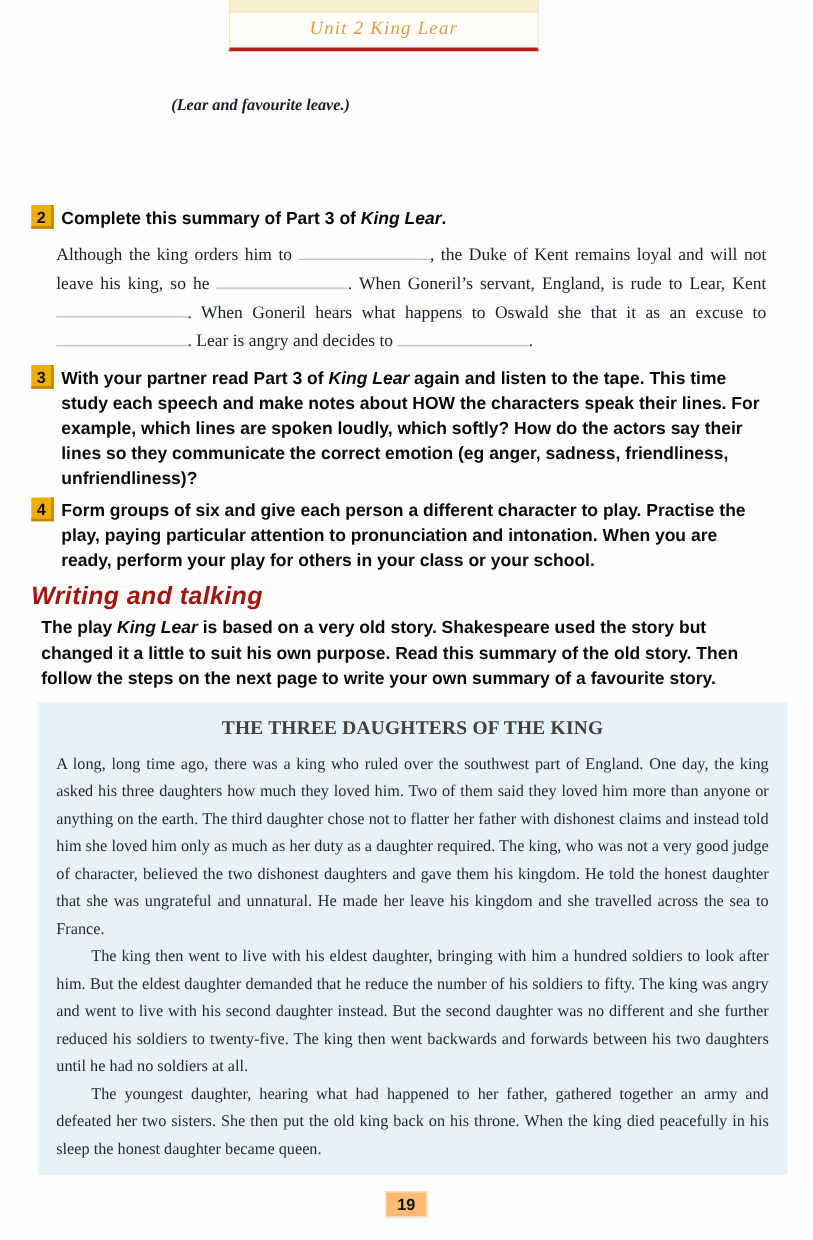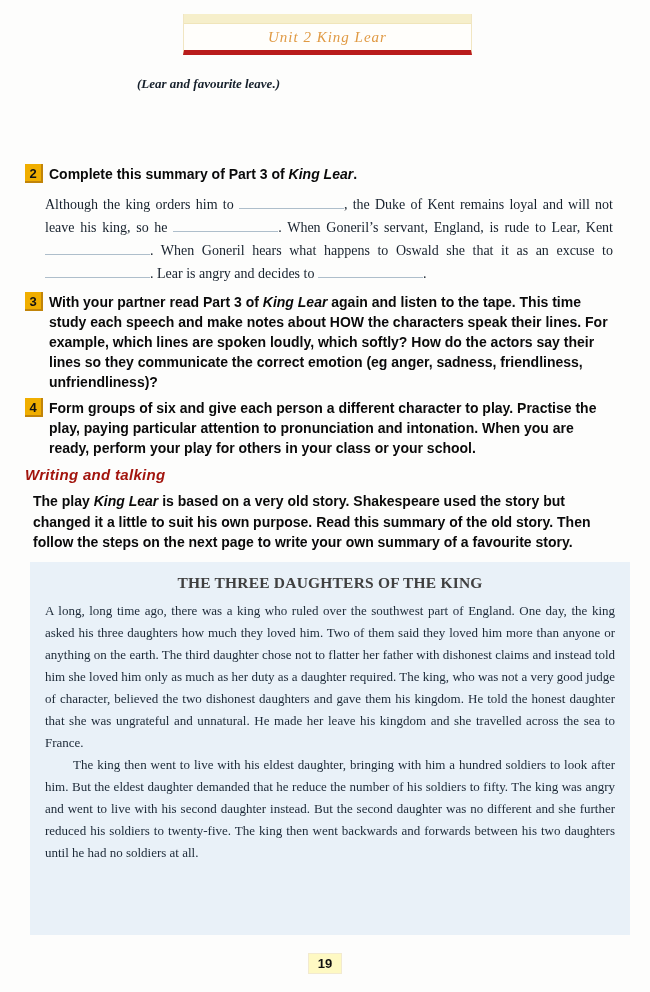--- a/index.html
+++ b/index.html
@@ -4,22 +4,22 @@
 <style>
   html,body{margin:0;padding:0;background:#ffffff;}
   .page{
     position:relative;width:650px;height:992px;overflow:hidden;
     background:#fdfdfc;color:#16202c;
     font-family:"Liberation Serif", serif;
   }
 
   
   .header-box{
-    position:absolute;top:14px;left:183px;width:289px;height:41px;
-    border-left:1px solid #f1e6c2;border-right:1px solid #f1e6c2;border-bottom:5px solid #b91c1c;
+    position:absolute;top:0;left:183px;width:248px;height:41px;
+    border-left:1px solid #f1e6c2;border-right:1px solid #f1e6c2;border-bottom:3px solid #b91c1c;
     box-sizing:border-box;background:#fffefb;
   }
   .header-strip{height:9px;background:#f6efcb;border-bottom:1px solid #f0e5ba;}
   .header-title{
     text-align:center;font-style:italic;color:#e09a44;
     font-size:15px;padding-top:5px;letter-spacing:1px;
     font-family:"Liberation Serif", serif;
   }
 
   
@@ -50,21 +50,21 @@
   }
   .blank{
     display:inline-block;width:105px;height:13px;
     border-bottom:1px solid #aebecb;vertical-align:baseline;
   }
 
   
   .writing-heading{
     position:absolute;top:466px;left:25px;
     font-family:"Liberation Sans", sans-serif;font-weight:bold;font-style:italic;
-    font-size:15px;color:#a2150e;letter-spacing:0.3px;
+    font-size:20px;color:#a2150e;letter-spacing:0.3px;
   }
   .writing-para{
     position:absolute;top:491px;left:33px;width:593px;
     font-family:"Liberation Sans", sans-serif;font-weight:bold;
     font-size:14px;line-height:20.5px;color:#0a0a0a;
   }
   .writing-para i{font-style:italic;}
 
   
   .story-box{
@@ -76,21 +76,21 @@
     text-align:center;font-weight:bold;font-size:15.5px;
     margin:2px 0 6px;letter-spacing:0.2px;color:#404040;
   }
   .story-para{margin:0;text-align:justify;}
   .story-para.indent{text-indent:28px;}
 
   
   .page-number-wrap{position:absolute;top:953px;left:0;width:650px;text-align:center;}
   .page-number{
     display:inline-block;padding:2px 9px;
-    border:1px solid #f2ead0;background:#fef9c3;
+    border:1px solid #f2ead0;background:#fdba74;
     font-family:"Liberation Sans", sans-serif;font-weight:bold;font-size:13px;color:#111;
   }
 </style>
 </head>
 <body>
 
 <div class="page">
 
   <div class="header-box">
     <div class="header-strip"></div>
@@ -125,19 +125,20 @@
     <div class="ex-text">Form groups of six and give each person a different character to play. Practise the play, paying particular attention to pronunciation and intonation. When you are ready, perform your play for others in your class or your school.</div>
   </div>
 
   <div class="writing-heading">Writing and talking</div>
   <div class="writing-para"><span>The play </span><i>King Lear</i><span> is based on a very old story. Shakespeare used the story but changed it a little to suit his own purpose. Read this summary of the old story. Then follow the steps on the next page to write your own summary of a favourite story.</span></div>
 
   <div class="story-box">
     <div class="story-title">THE THREE DAUGHTERS OF THE KING</div>
     <p class="story-para">A long, long time ago, there was a king who ruled over the southwest part of England. One day, the king asked his three daughters how much they loved him. Two of them said they loved him more than anyone or anything on the earth. The third daughter chose not to flatter her father with dishonest claims and instead told him she loved him only as much as her duty as a daughter required. The king, who was not a very good judge of character, believed the two dishonest daughters and gave them his kingdom. He told the honest daughter that she was ungrateful and unnatural. He made her leave his kingdom and she travelled across the sea to France.</p>
     <p class="story-para indent">The king then went to live with his eldest daughter, bringing with him a hundred soldiers to look after him. But the eldest daughter demanded that he reduce the number of his soldiers to fifty. The king was angry and went to live with his second daughter instead. But the second daughter was no different and she further reduced his soldiers to twenty-five. The king then went backwards and forwards between his two daughters until he had no soldiers at all.</p>
+    <p class="story-para indent">The youngest daughter, hearing what had happened to her father, gathered together an army and defeated her two sisters. She then put the old king back on his throne. When the king died peacefully in his sleep the honest daughter became queen.</p>
   </div>
 
   <div class="page-number-wrap">
     <span class="page-number">19</span>
   </div>
 
 </div>
 
 </body></html>

